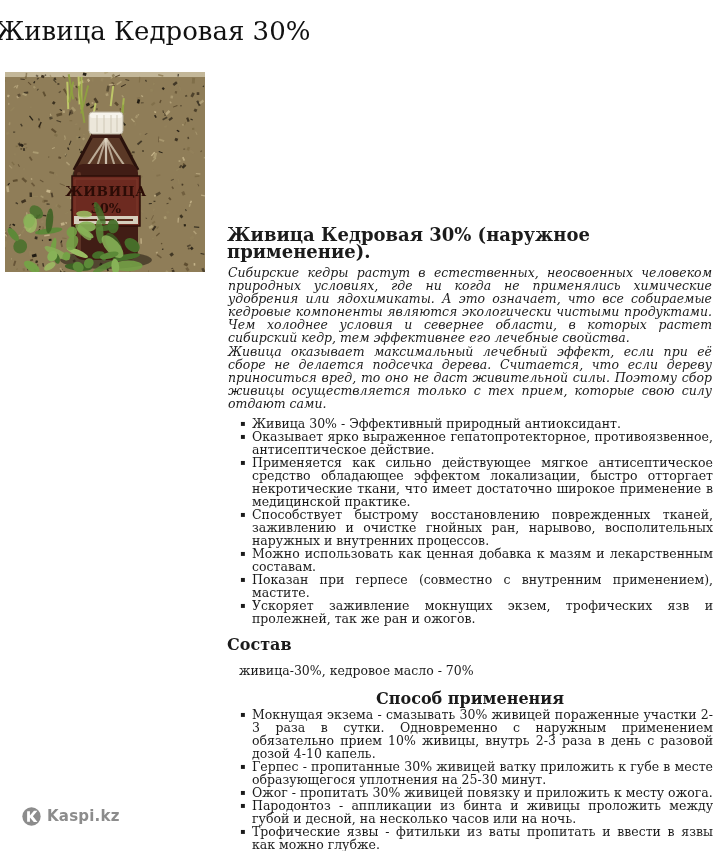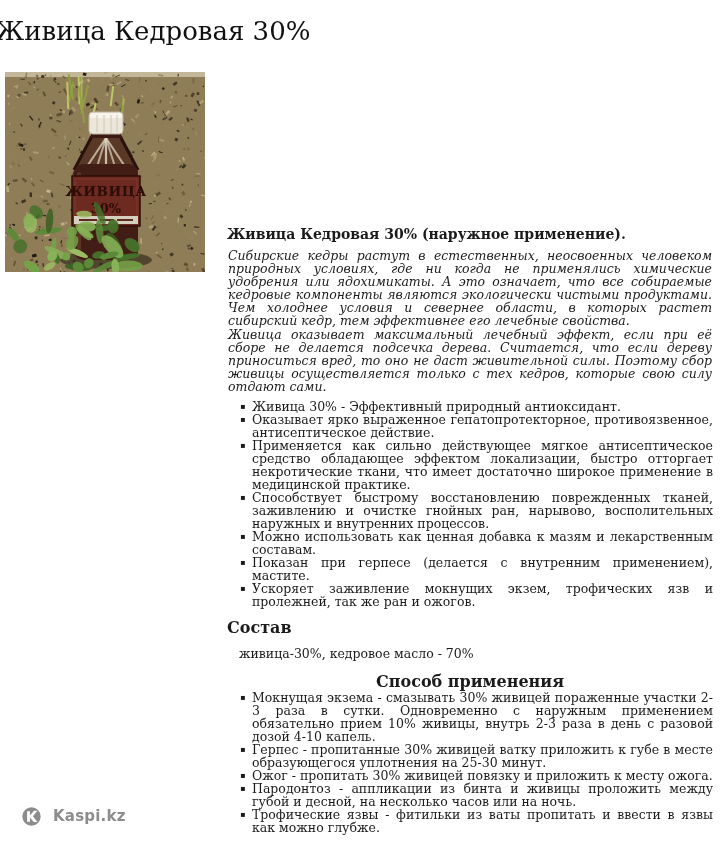--- a/index.html
+++ b/index.html
@@ -12,21 +12,21 @@
     font-size:26px;font-weight:normal;color:#111;white-space:nowrap;
   }
   .photo{
     position:absolute;left:5px;top:72px;width:200px;height:232px;overflow:hidden;
   }
   .content{
     position:absolute;left:227px;top:226px;width:486px;
     font-size:12.5px;line-height:13px;
   }
   .desc-heading{
-    margin:0 0 6px 0;font-size:14px;line-height:17px;font-weight:bold;
+    margin:0 0 6px 0;font-size:18px;line-height:17px;font-weight:bold;
   }
   p.intro{
     margin:1px;font-style:italic;text-align:justify;text-align-last:left;
   }
   ul.bullets{
     margin:7px 0 0 0;padding:0;list-style:none;
   }
   ul.bullets li{
     position:relative;padding-left:25px;margin:0;
     text-align:justify;text-align-last:left;
@@ -36,21 +36,21 @@
     font-size:8px;line-height:13px;color:#1b1b1b;
   }
   .sub-heading{
     margin:12px 0 0 0;font-size:16px;line-height:15px;font-weight:bold;
   }
   .sub-heading.usage{margin-top:14px;text-align:center;}
   .plain{margin:12px;line-height:13px;}
   ul.bullets.usage-list{margin-top:2px;}
   .footer{
     position:absolute;left:21px;top:804px;height:24px;
-    display:flex;align-items:center;gap:11px;
+    display:flex;align-items:center;gap:5px;
   }
   .kaspi-text{
     font-family:"DejaVu Sans","Liberation Sans",sans-serif;
     font-weight:bold;font-size:15px;color:#8c8c8c;letter-spacing:.2px;
   }
   svg{display:block;}
 </style>
 </head>
 <body>
 
@@ -569,29 +569,29 @@
         <ellipse cx="110.3" cy="194.5" rx="7.7" ry="3.9" fill="#87b257" transform="rotate(85 110.3 194.5)"></ellipse>
         <ellipse cx="83.8" cy="191.2" rx="5.3" ry="4.6" fill="#5c8a38" transform="rotate(128 83.8 191.2)"></ellipse>
         <ellipse cx="47.3" cy="184.1" rx="5.7" ry="4.7" fill="#87b257" transform="rotate(124 47.3 184.1)"></ellipse>
       </g>
   </svg>
 </div>
 
 <div class="content">
   <p class="desc-heading">Живица Кедровая 30% (наружное применение).</p>
   <p class="intro">Сибирские кедры растут в естественных, неосвоенных человеком природных условиях, где ни когда не применялись химические удобрения или ядохимикаты. А это означает, что все собираемые кедровые компоненты являются экологически чистыми продуктами. Чем холоднее условия и севернее области, в которых растет сибирский кедр, тем эффективнее его лечебные свойства.</p>
-  <p class="intro">Живица оказывает максимальный лечебный эффект, если при её сборе не делается подсечка дерева. Считается, что если дереву приноситься вред, то оно не даст живительной силы. Поэтому сбор живицы осуществляется только с тех кедров, которые свою силу отдают сами.</p>
+  <p class="intro">Живица оказывает максимальный лечебный эффект, если при её сборе не делается подсечка дерева. Считается, что если дереву приноситься вред, то оно не даст живительной силы. Поэтому сбор живицы осуществляется только с тех прием, которые свою силу отдают сами.</p>
 
   <ul class="bullets">
     <li>Живица 30% - Эффективный природный антиоксидант.</li>
     <li>Оказывает ярко выраженное гепатопротекторное, противоязвенное, антисептическое действие.</li>
     <li>Применяется как сильно действующее мягкое антисептическое средство обладающее эффектом локализации, быстро отторгает некротические ткани, что имеет достаточно широкое применение в медицинской практике.</li>
     <li>Способствует быстрому восстановлению поврежденных тканей, заживлению и очистке гнойных ран, нарывово, восполительных наружных и внутренних процессов.</li>
     <li>Можно использовать как ценная добавка к мазям и лекарственным составам.</li>
-    <li>Показан при герпесе (делается с внутренним применением), мастите.</li>
+    <li>Показан при герпесе (совместно с внутренним применением), мастите.</li>
     <li>Ускоряет заживление мокнущих экзем, трофических язв и пролежней, так же ран и ожогов.</li>
   </ul>
 
   <p class="sub-heading">Состав</p>
   <p class="plain">живица-30%, кедровое масло - 70%</p>
 
   <p class="sub-heading usage">Способ применения</p>
   <ul class="bullets usage-list">
     <li>Мокнущая экзема - смазывать 30% живицей пораженные участки 2-3 раза в сутки. Одновременно с наружным применением обязательно прием 10% живицы, внутрь 2-3 раза в день с разовой дозой 4-10 капель.</li>
     <li>Герпес - пропитанные 30% живицей ватку приложить к губе в месте образующегося уплотнения на 25-30 минут.</li>

